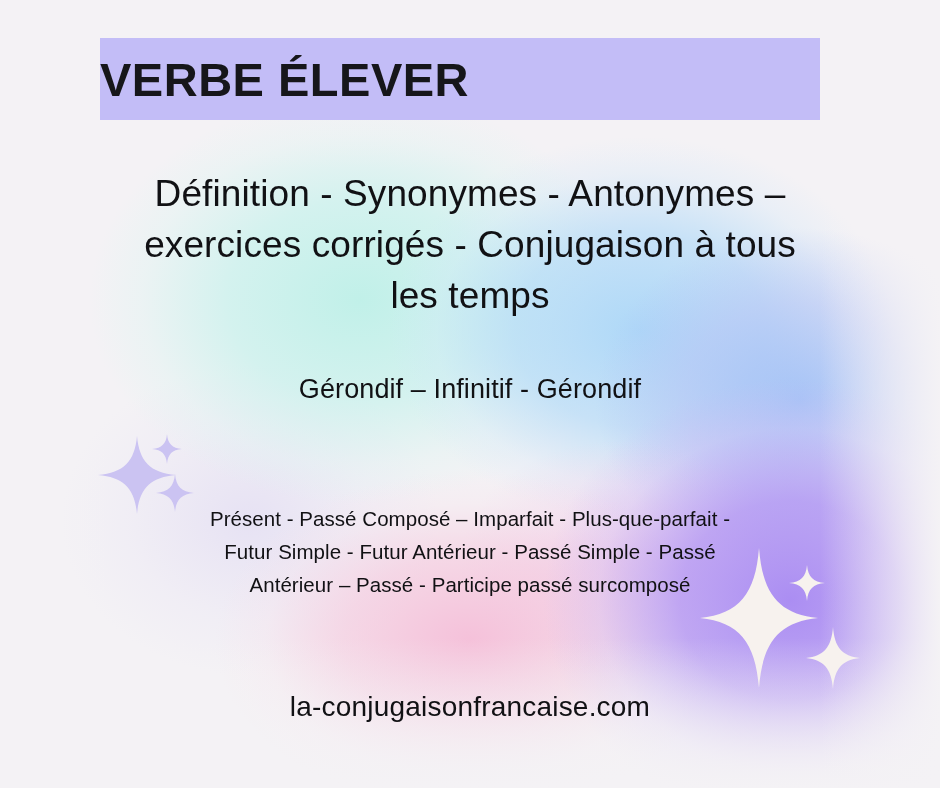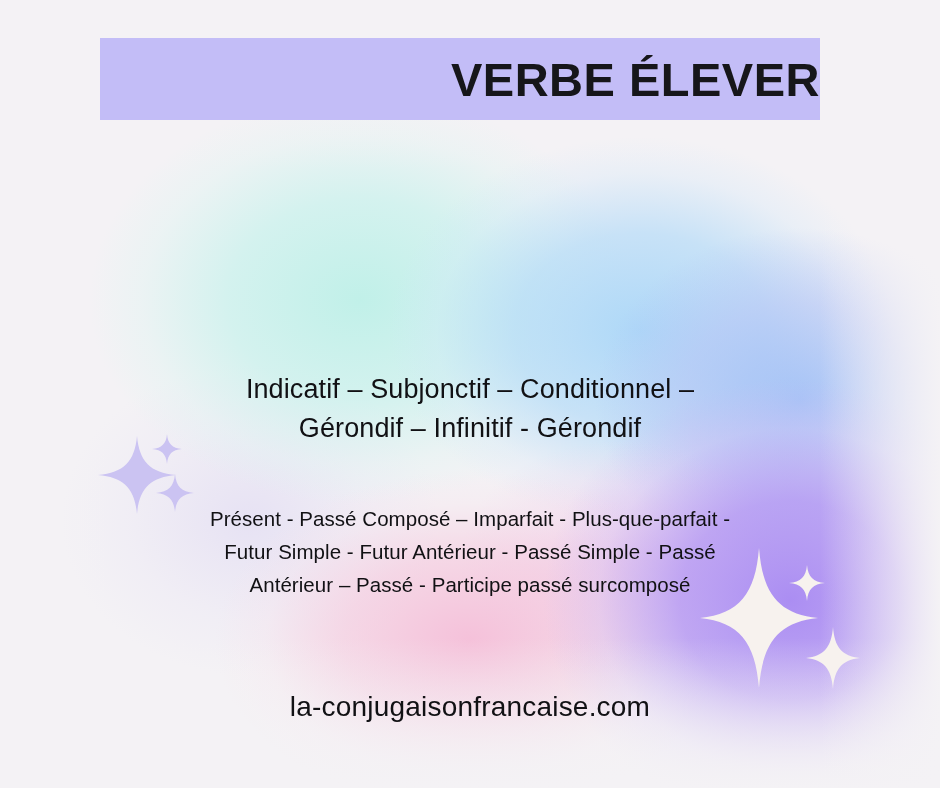--- a/index.html
+++ b/index.html
@@ -93,21 +93,21 @@
   
   .banner {
     position: absolute;
     left: 100px;
     top: 38px;
     width: 720px;
     height: 82px;
     background: #c3bdf7;
     display: flex;
     align-items: center;
-    justify-content: flex-end;
+    justify-content: flex-start;
   }
   .banner-title {
     font-family: "Liberation Sans", sans-serif;
     font-weight: bold;
     font-size: 47px;
     letter-spacing: 0.5px;
     color: #16161a;
     white-space: nowrap;
   }
 
@@ -193,23 +193,27 @@
   <div class="sparkle" style="left:806px; top:627px;">
     <svg width="54" height="62" viewBox="0 0 100 100" preserveAspectRatio="none" aria-hidden="true">
       <path d="M50 0 C53 33 67 47 100 50 C67 53 53 67 50 100 C47 67 33 53 0 50 C33 47 47 33 50 0 Z" fill="#f7f2ee"></path>
     </svg>
   </div>
 
   <div class="banner">
     <div class="banner-title">VERBE ÉLEVER</div>
   </div>
 
+  <div class="text-stack subtitle">
+    <span class="line">Définition - Synonymes - Antonymes –</span>
+    <span class="line">exercices corrigés - Conjugaison à tous</span>
+    <span class="line">les temps</span>
+  </div>
 
   <div class="text-stack moods">
-    <span class="line">Indicatif – Subjonctif – Conditionnel –</span>
     <span class="line">Gérondif – Infinitif - Gérondif</span>
   </div>
 
   <div class="text-stack tenses">
     <span class="line">Présent - Passé Composé – Imparfait - Plus-que-parfait -</span>
     <span class="line">Futur Simple - Futur Antérieur - Passé Simple - Passé</span>
     <span class="line">Antérieur – Passé - Participe passé surcomposé</span>
   </div>
 
   <div class="text-stack site">la-conjugaisonfrancaise.com</div>

